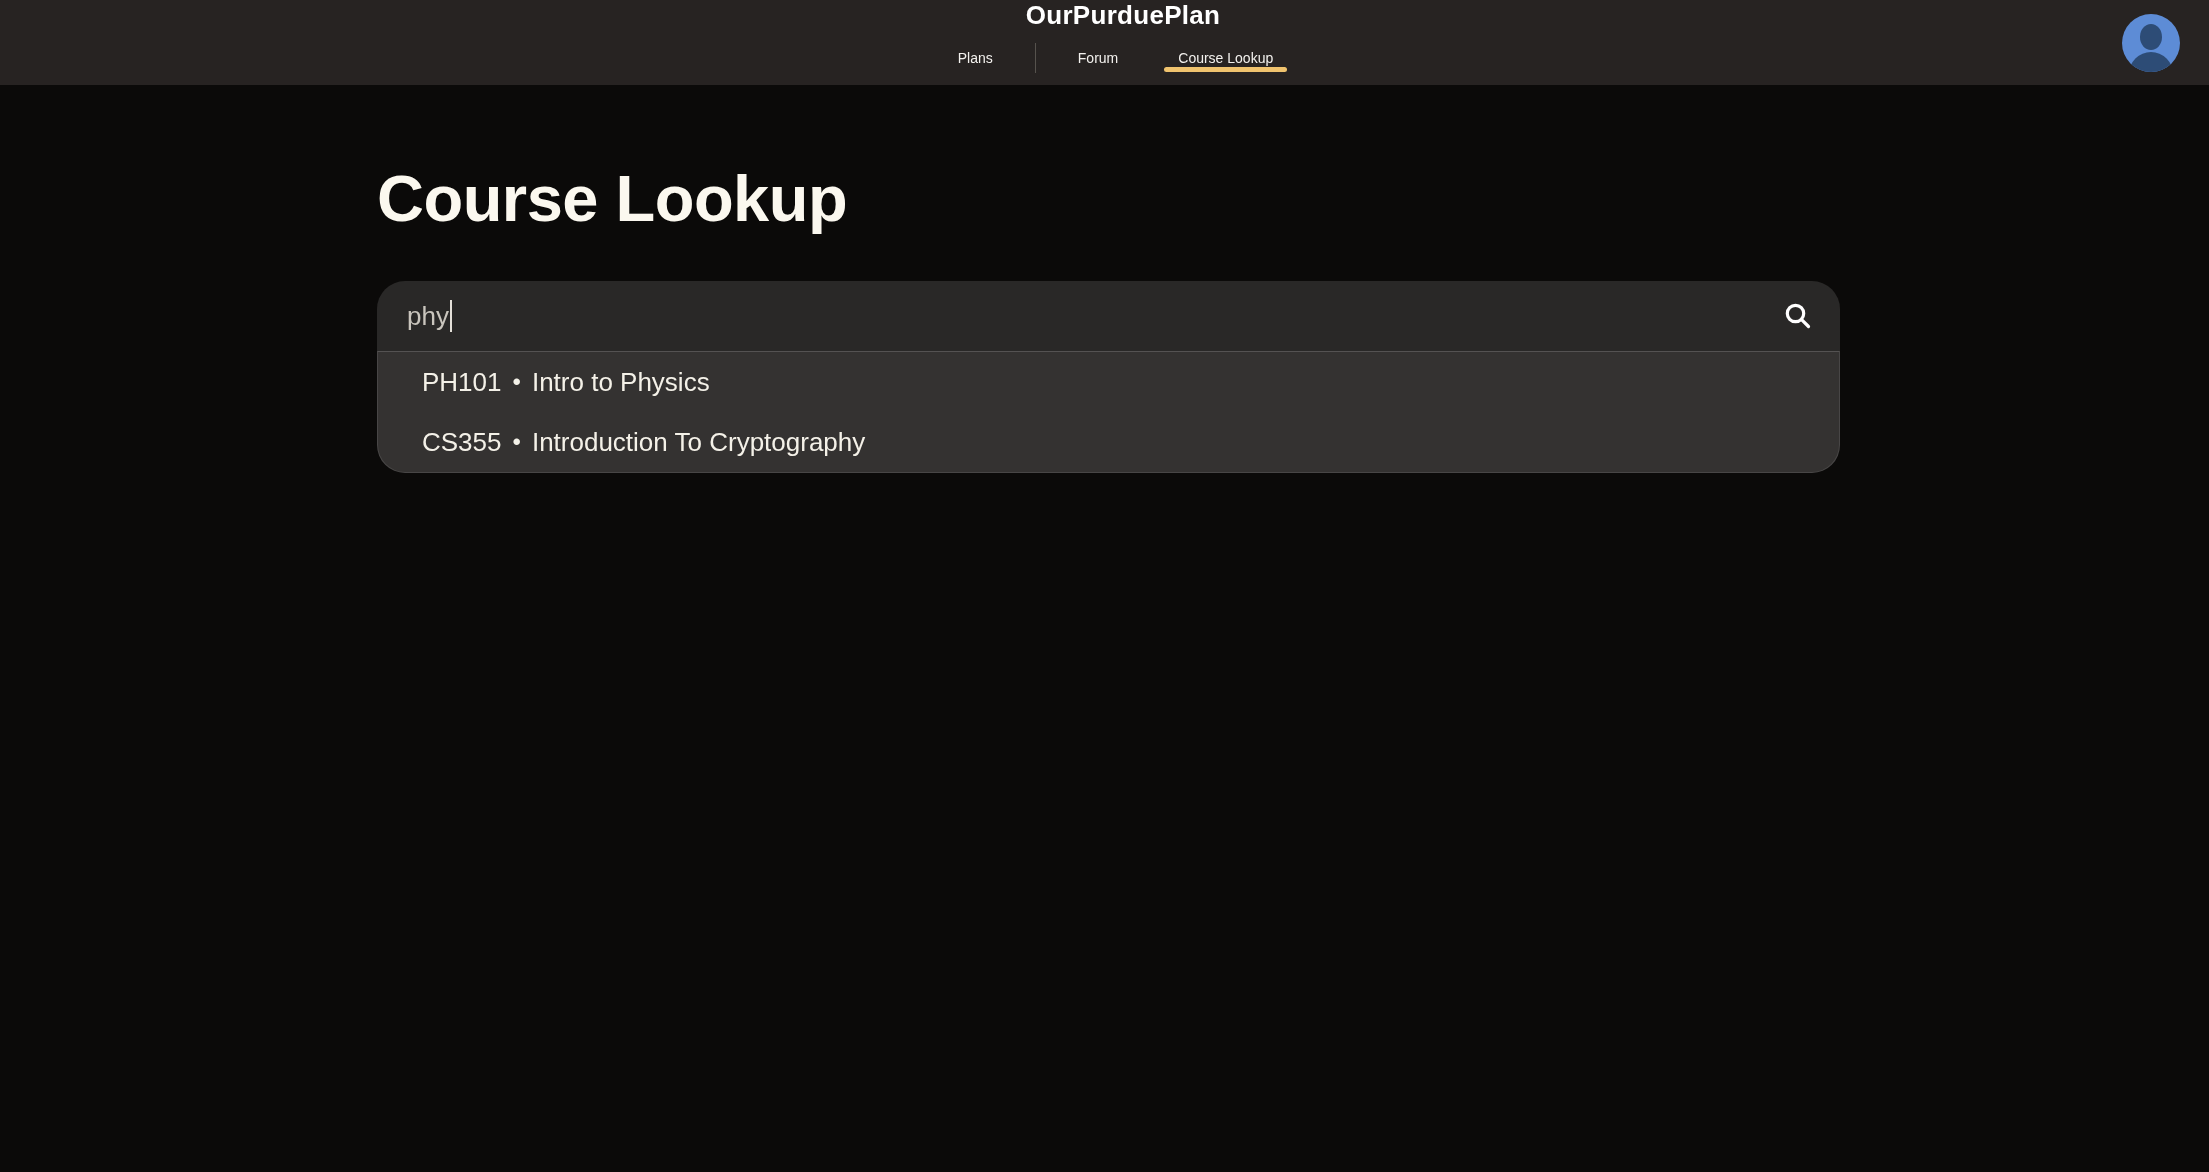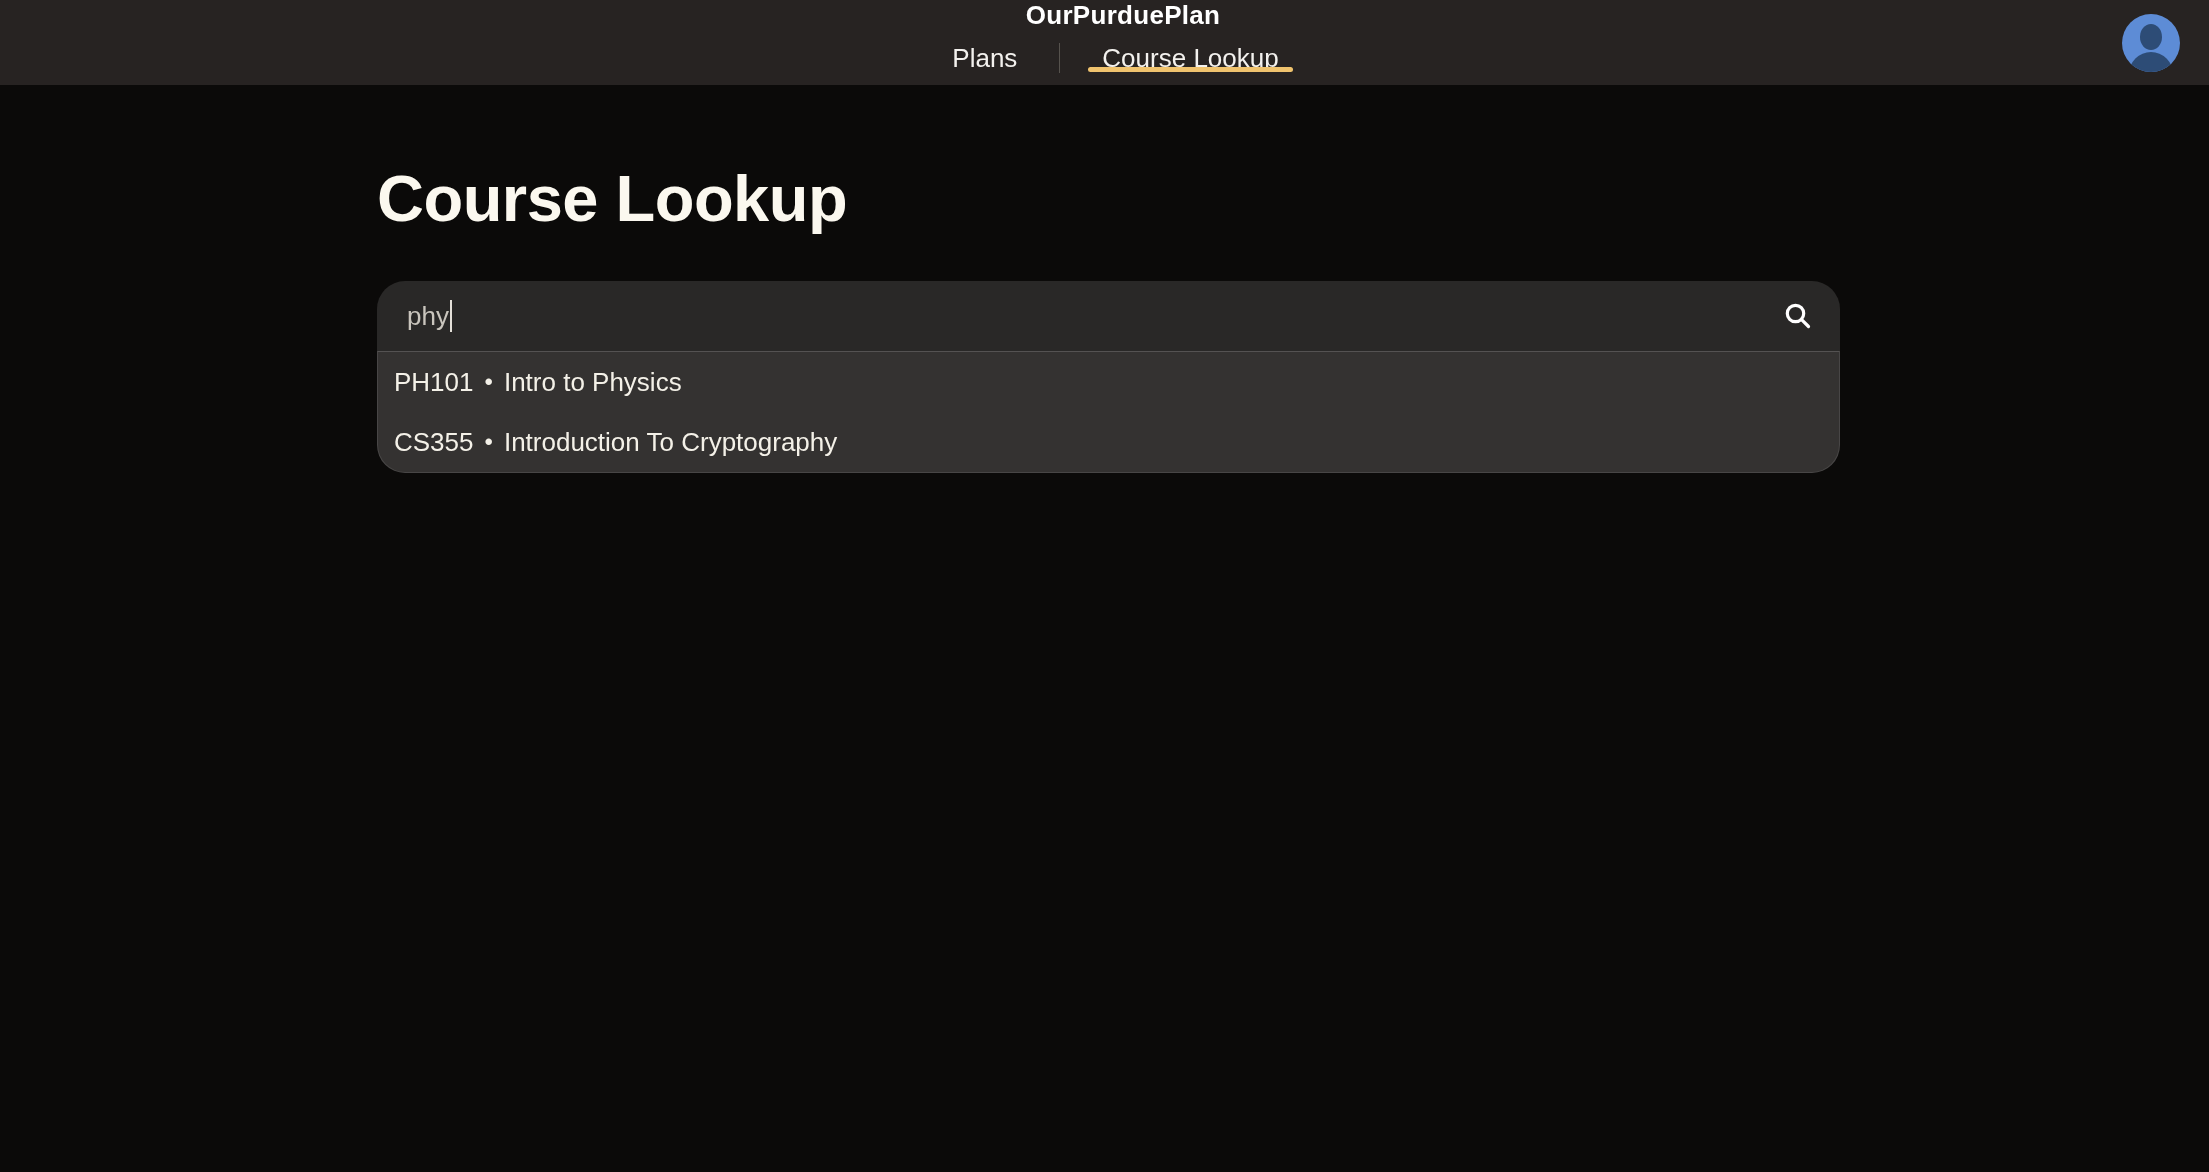--- a/index.html
+++ b/index.html
@@ -34,21 +34,21 @@
     height: 100%;
     margin-left: 22px;
   }
   .tab {
     position: relative;
     height: 100%;
     display: flex;
     align-items: center;
     padding: 0 30px;
     color: #f3f1ee;
-    font-size: 26px;
+    font-size: 14px;
     cursor: pointer;
     text-decoration: none;
     white-space: nowrap;
   }
   .nav-divider {
     width: 1px; height: 30px;
     background: #56524d;
     margin: 0 12px;
   }
   .tab .underline {
@@ -118,21 +118,21 @@
     background: var(--dropdown_bg, #343231);
     border: 1px solid rgba(255,255,255,0.10);
     border-top: 1px solid rgba(255,255,255,0.16);
     border-radius: 0 0 28px 28px;
     overflow: hidden;
   }
   .result {
     height: 60px;
     display: flex;
     align-items: center;
-    padding: 0 16px;
+    padding: 0 44px;
     font-size: 26px;
     color: #f4f1e8;
     cursor: pointer;
     white-space: nowrap;
   }
   .result .sep {
     margin: 0 11px;
     font-size: 24px;
   }
 </style>
@@ -140,20 +140,23 @@
 <body>
 
 <header class="app-header">
   <div class="logo">OurPurduePlan</div>
 
   <nav class="main-nav">
     <a class="tab">
       <span>Plans</span>
     </a>
     <div class="nav-divider"></div>
+    <a class="tab">
+      <span>Forum</span>
+    </a>
     <a class="tab active">
       <span>Course Lookup</span>
       <span class="underline"></span>
     </a>
   </nav>
 
   <div class="avatar">
     <svg width="58" height="58" viewBox="0 0 58 58">
       <defs>
           <clipPath id="avclip">

